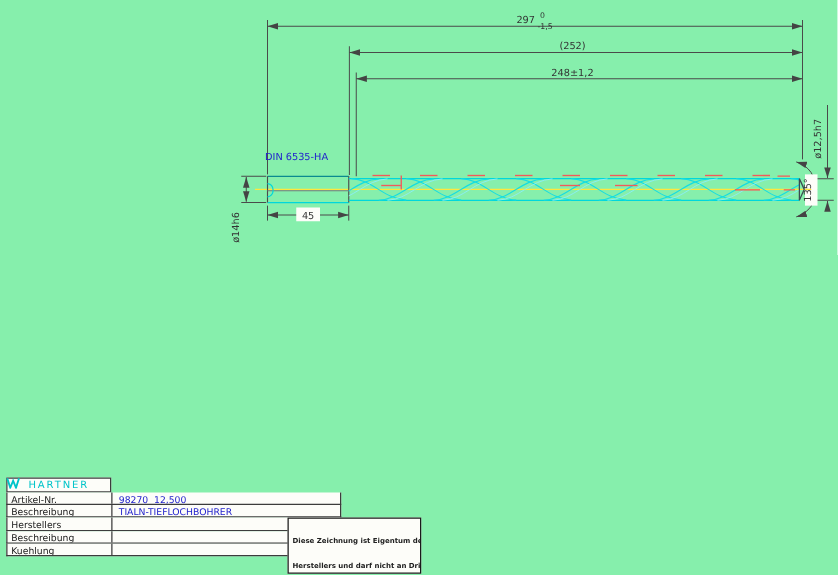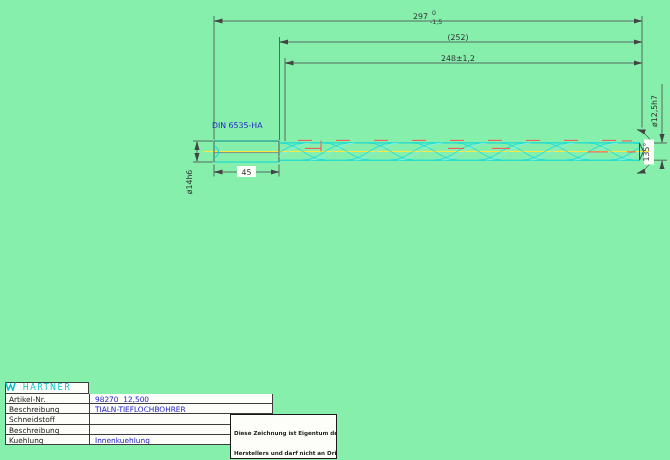--- a/index.html
+++ b/index.html
@@ -187,28 +187,27 @@
   </div>
   <div class="tb-row">
     <div class="tb-label">Artikel-Nr.</div>
     <div class="tb-value">98270  12,500</div>
   </div>
   <div class="tb-row">
     <div class="tb-label">Beschreibung</div>
     <div class="tb-value">TIALN-TIEFLOCHBOHRER</div>
   </div>
   <div class="tb-row">
-    <div class="tb-label">Schneidstoff</div>
+    <div class="tb-label">Herstellers</div>
   </div>
   <div class="tb-row">
     <div class="tb-label">Beschreibung</div>
   </div>
   <div class="tb-row">
     <div class="tb-label">Kuehlung</div>
-    <div class="tb-value">Innenkuehlung</div>
   </div>
 </div>
 
 <div class="note">
   <div>Diese Zeichnung ist Eigentum des</div>
   <div>Herstellers und darf nicht an Dritte</div>
   
   
   
   

